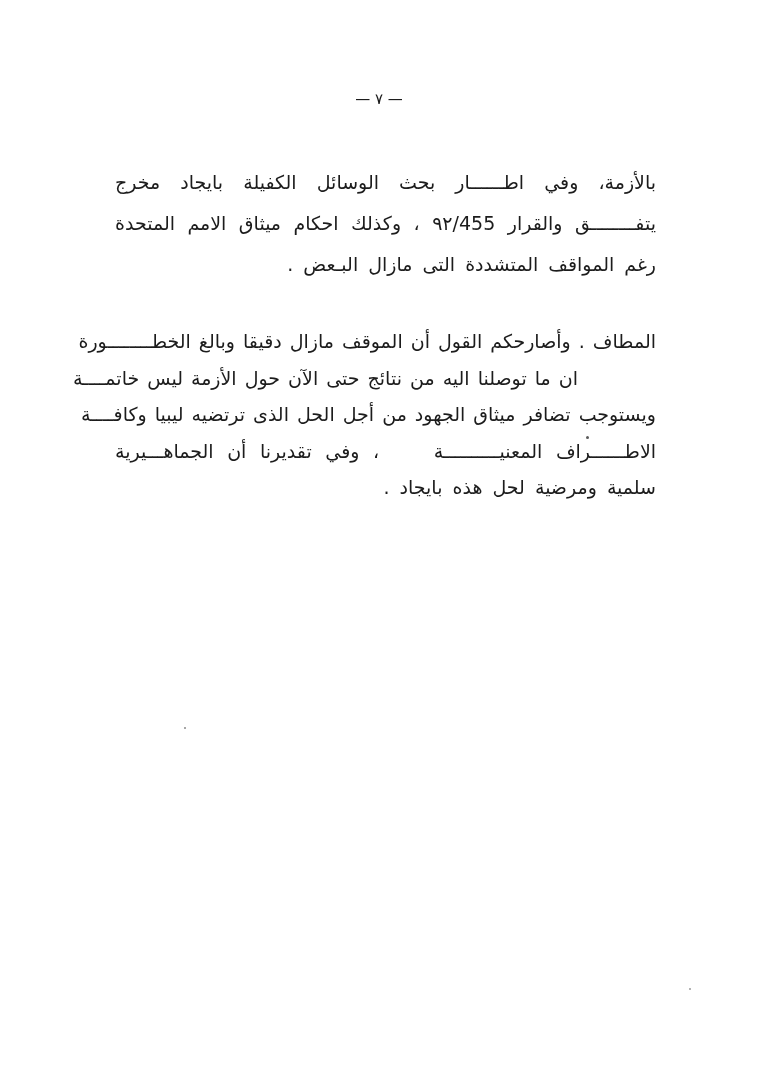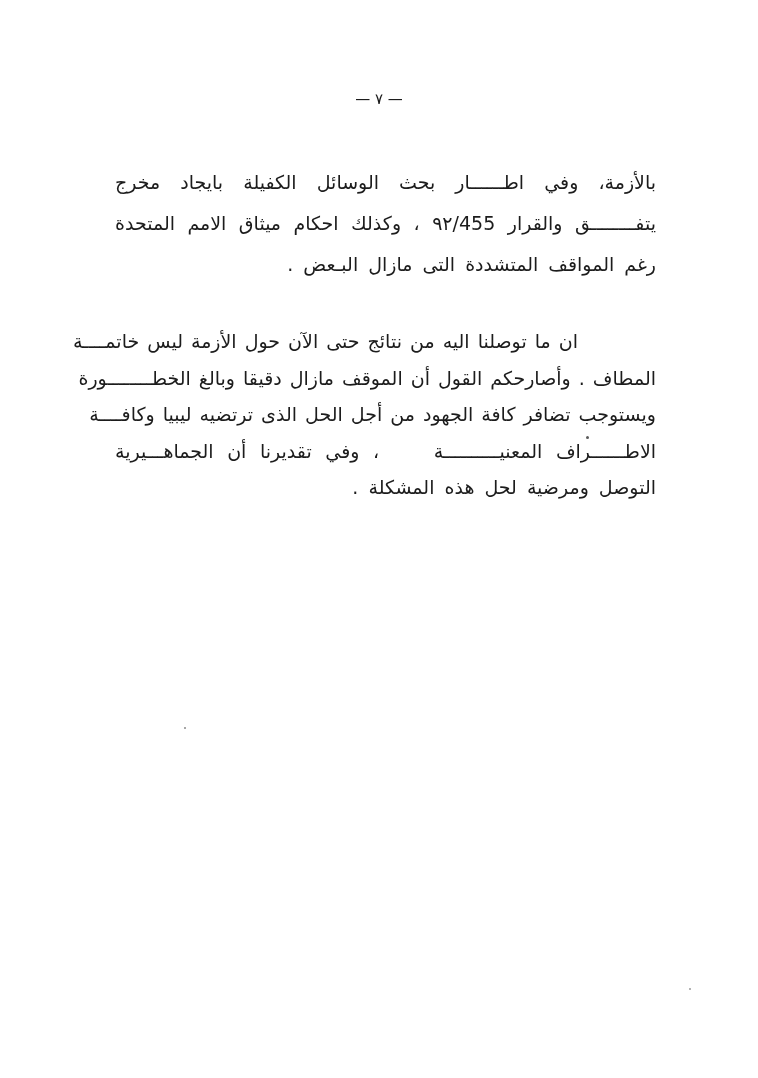--- a/index.html
+++ b/index.html
@@ -73,24 +73,24 @@
 
   <div class="page-number">— ٧ —</div>
 
   <div class="para para1">
     <div class="line">بالأزمة، وفي اطــــــار بحث الوسائل الكفيلة بايجاد مخرج</div>
     <div class="line">يتفــــــــق والقرار ٩٢/455 ، وكذلك احكام ميثاق الامم المتحدة</div>
     <div class="line short">رغم المواقف المتشددة التى مازال البـعض .</div>
   </div>
 
   <div class="para para2">
+    <div class="line">المطاف . وأصارحكم القول أن الموقف مازال دقيقا وبالغ الخطــــــــورة</div>
     <div class="line indent">ان ما توصلنا اليه من نتائج حتى الآن حول الأزمة ليس خاتمــــة</div>
-    <div class="line">المطاف . وأصارحكم القول أن الموقف مازال دقيقا وبالغ الخطــــــــورة</div>
-    <div class="line">ويستوجب تضافر كافة الجهود من أجل الحل الذى ترتضيه ليبيا وكافــــة</div>
+    <div class="line">ويستوجب تضافر ميثاق الجهود من أجل الحل الذى ترتضيه ليبيا وكافــــة</div>
     <div class="line">الاطــــــراف المعنيــــــــــة&nbsp;&nbsp;&nbsp; ، وفي تقديرنا أن الجماهـــيرية</div>
-    <div class="line short">التوصل ومرضية لحل هذه المشكلة .</div>
+    <div class="line short">سلمية ومرضية لحل هذه بايجاد .</div>
   </div>
 
   <div class="speck speck-a"></div>
   <div class="speck speck-b"></div>
   <div class="speck speck-c"></div>
 
 </div>
 
 </body></html>

